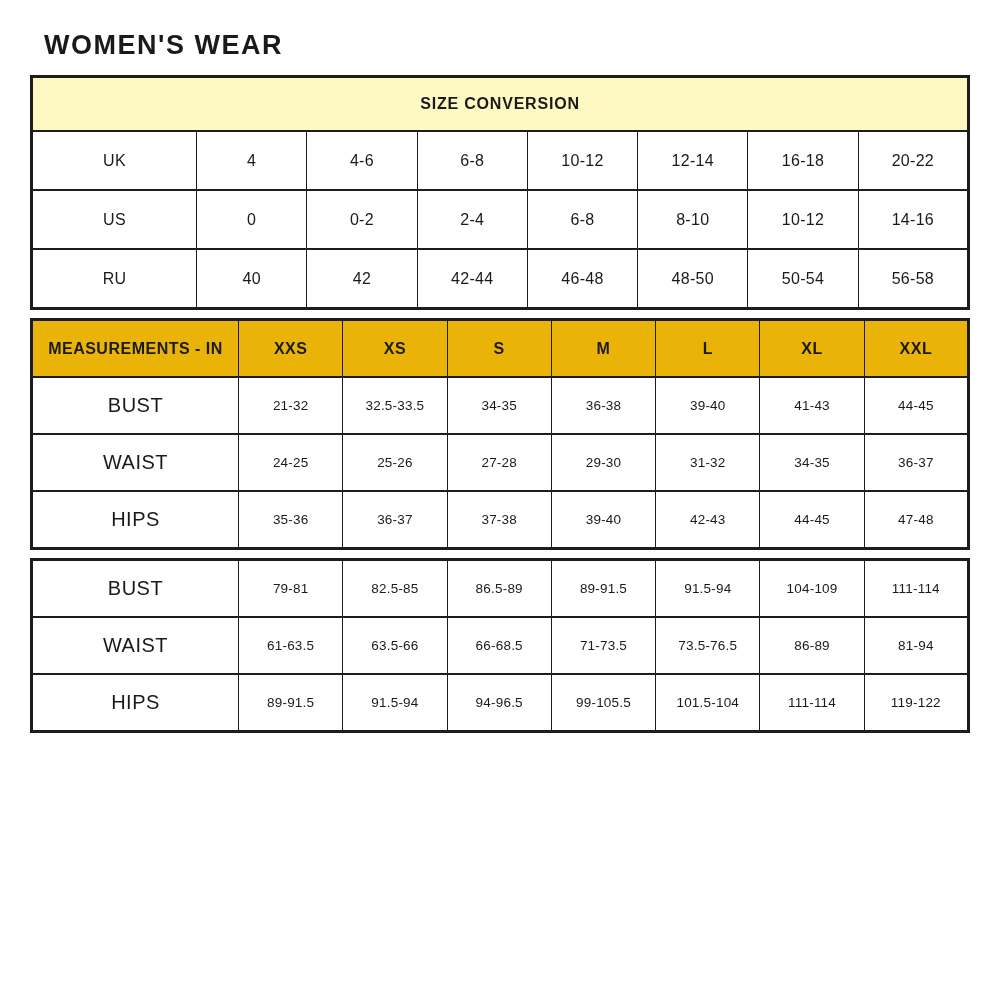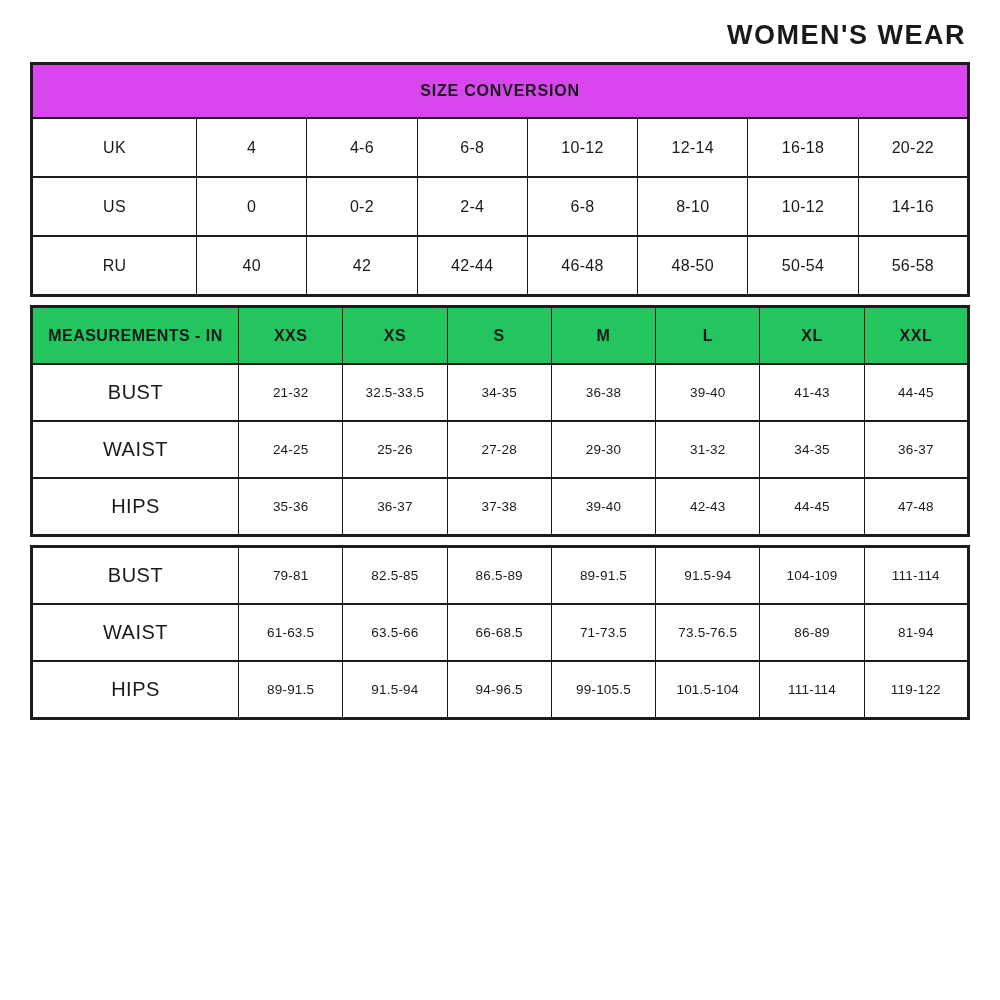--- a/index.html
+++ b/index.html
@@ -13,25 +13,25 @@
     -webkit-font-smoothing: antialiased;
   }
   .page {
     width: 1000px;
     height: 1000px;
     box-sizing: border-box;
     padding: 0 30px;
     overflow: hidden;
   }
   .title {
-    text-align: right;
+    text-align: left;
     font-size: 27px;
     font-weight: 700;
     letter-spacing: 1.5px;
-    margin: 4px;
+    margin: 14px;
     padding-top: 15px;
     line-height: 32px;
     height: 32px;
   }
   table {
     border-collapse: collapse;
     width: 940px;
     table-layout: fixed;
     border: 3px solid #1c1c1c;
   }
@@ -41,32 +41,32 @@
     vertical-align: middle;
     padding: 0;
     overflow: hidden;
     white-space: nowrap;
   }
   
   .t1 { margin-top: 11px; }
   .t1 td { height: 57px; font-size: 16px; letter-spacing: 0.3px; border-width: 2px 1.5px; }
   .t1 .band td {
     height: 52px;
-    background: #d946ef;
+    background: #fef9c3;
     font-weight: 700;
     font-size: 16px;
     letter-spacing: 0.8px;
     border-bottom-width: 2.5px;
   }
   .t1 col.c-label { width: 165px; }
   
   .tm { margin-top: 8px; }
   .tm td { height: 55px; font-size: 13.5px; letter-spacing: 0.2px; border-width: 2px 1.5px; }
   .tm .head td {
-    background: #22c55e;
+    background: #eab308;
     font-weight: 700;
     font-size: 16px;
     letter-spacing: 0.5px;
   }
   .tm td.rlabel { font-size: 20px; letter-spacing: 0.5px; }
   .tm col.c-label { width: 207px; }
 </style>
 </head>
 <body>
 

